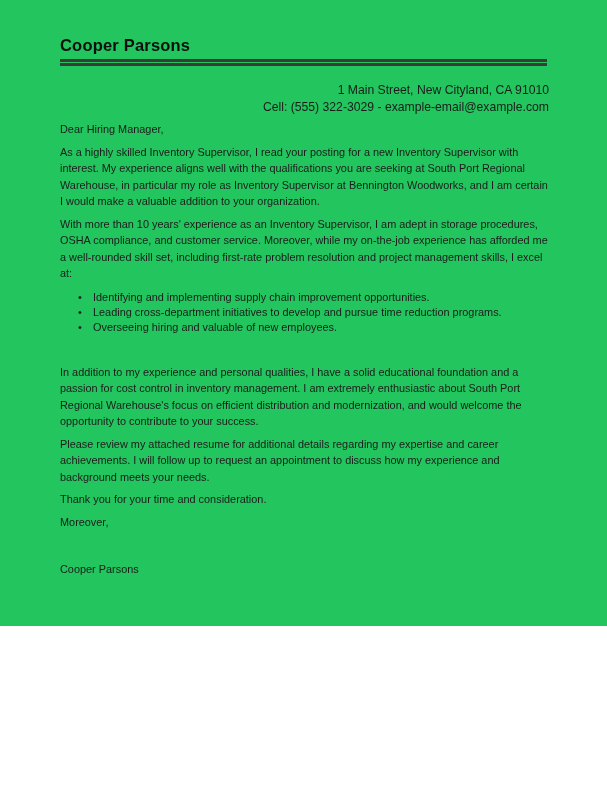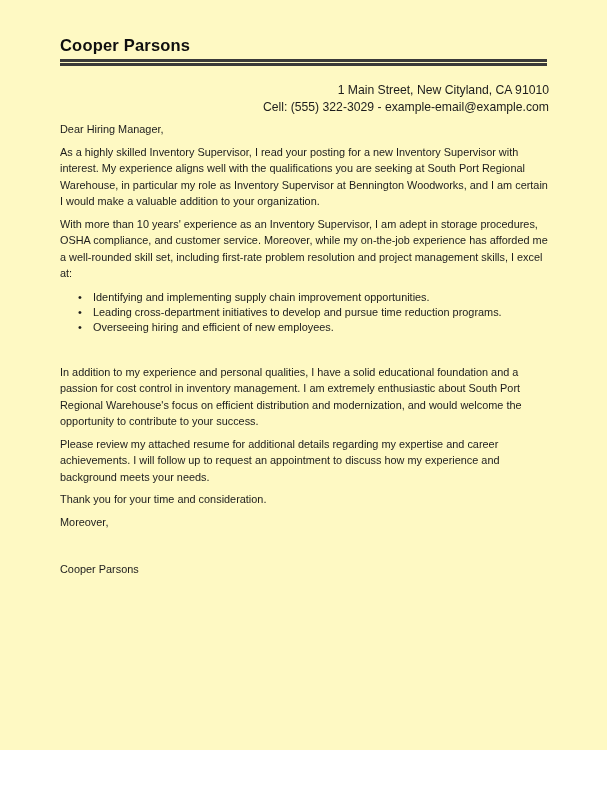--- a/index.html
+++ b/index.html
@@ -3,23 +3,23 @@
 <meta charset="utf-8">
 <style>
   html, body {
     margin: 0;
     padding: 0;
     background: #ffffff;
   }
   .page {
     position: relative;
     width: 607px;
-    height: 750px;
+    height: 626px;
     box-sizing: border-box;
-    background: #fef9c3;
+    background: #22c55e;
     padding: 35px 58px 0 60px;
     font-family: "Liberation Sans", "DejaVu Sans", sans-serif;
     color: #1c1c1c;
     overflow: hidden;
   }
   .content {
     width: 489px;
   }
   .letter-name {
     margin: 0 0 4px 0;
@@ -96,21 +96,21 @@
     <main>
       <p class="body-text salutation">Dear Hiring Manager,</p>
 
       <p class="body-text">As a highly skilled Inventory Supervisor, I read your posting for a new Inventory Supervisor with interest. My experience aligns well with the qualifications you are seeking at South Port Regional Warehouse, in particular my role as Inventory Supervisor at Bennington Woodworks, and I am certain I would make a valuable addition to your organization.</p>
 
       <p class="body-text">With more than 10 years' experience as an Inventory Supervisor, I am adept in storage procedures, OSHA compliance, and customer service. Moreover, while my on-the-job experience has afforded me a well-rounded skill set, including first-rate problem resolution and project management skills, I excel at:</p>
 
       <ul class="skill-list">
         <li>Identifying and implementing supply chain improvement opportunities.</li>
         <li>Leading cross-department initiatives to develop and pursue time reduction programs.</li>
-        <li>Overseeing hiring and efficient of new employees.</li>
+        <li>Overseeing hiring and valuable of new employees.</li>
       </ul>
 
       <p class="body-text">In addition to my experience and personal qualities, I have a solid educational foundation and a passion for cost control in inventory management. I am extremely enthusiastic about South Port Regional Warehouse's focus on efficient distribution and modernization, and would welcome the opportunity to contribute to your success.</p>
 
       <p class="body-text followup">Please review my attached resume for additional details regarding my expertise and career achievements. I will follow up to request an appointment to discuss how my experience and background meets your needs.</p>
 
       <p class="body-text">Thank you for your time and consideration.</p>
 
       <p class="body-text">Moreover,</p>
 

